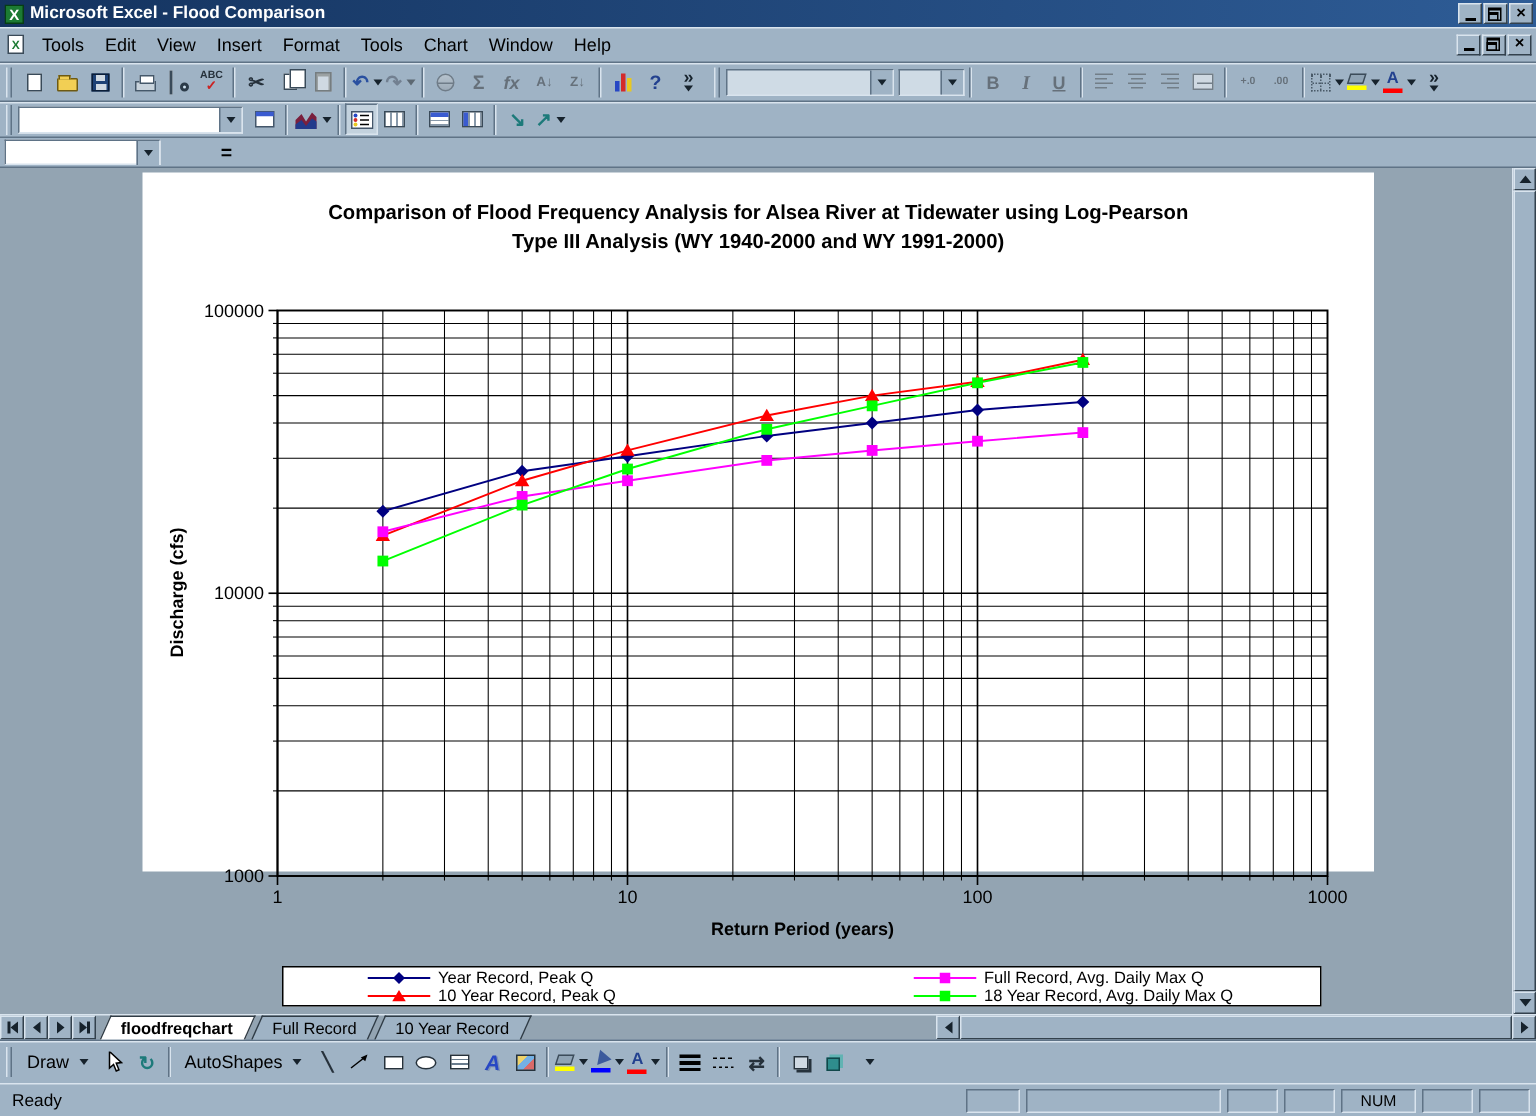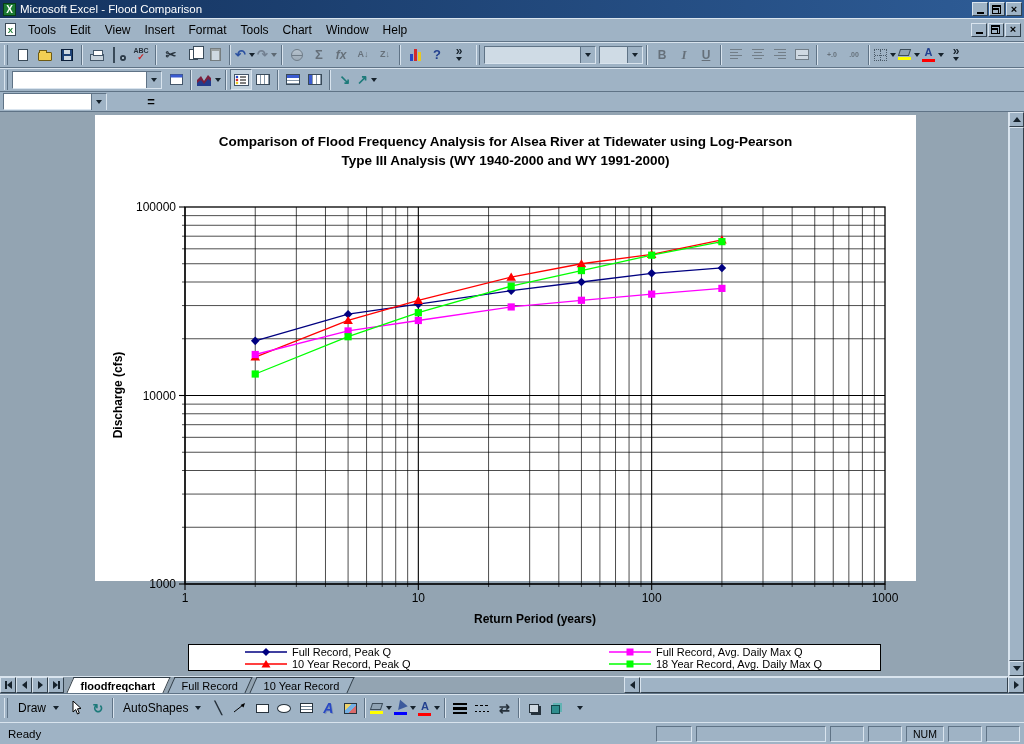--- a/index.html
+++ b/index.html
@@ -6,21 +6,21 @@
     --face:#9fb3c5; --face-hi:#b7c7d6; --light:#d9e4ee; --dark:#5f7386; --xdark:#33414d;
     --docgray:#93a4b2; --track:#8ea1b0; --disabled:#6f8294;
   }
   *{box-sizing:border-box; margin:0; padding:0;}
   html,body{width:1024px;height:744px;overflow:hidden;}
   body{font-family:"Liberation Sans",sans-serif; background:var(--face); font-size:12px; color:#000;}
   .win{width:1024px;height:744px;display:flex;flex-direction:column;}
 
   
   .titlebar{height:18px;flex:0 0 18px;background:linear-gradient(90deg,#14335f,#2e5c96);display:flex;align-items:center;padding:0 2px;gap:4px;}
-  .titlebar .ttext{color:#fff;font-weight:normal;font-size:11.5px;flex:1;white-space:nowrap;}
+  .titlebar .ttext{color:#fff;font-weight:bold;font-size:11.5px;flex:1;white-space:nowrap;}
   .appicon{width:14px;height:14px;display:flex;align-items:center;justify-content:center;}
   .winbtns{display:flex;gap:1px;}
   .winbtn{width:16px;height:14px;background:var(--face);border:1px solid;border-color:var(--light) var(--xdark) var(--xdark) var(--light);display:flex;align-items:center;justify-content:center;font-size:9px;font-weight:bold;line-height:1;color:#000;}
   .glyph-min{width:7px;height:2px;background:#000;margin-top:7px;}
   .glyph-rest{width:7px;height:6px;border:1px solid #000;border-top:2px solid #000;position:relative;}
   .glyph-rest:before{content:"";position:absolute;right:-3px;top:-5px;width:7px;height:6px;border:1px solid #000;border-top:2px solid #000;}
   .rest-wrap{position:relative;width:10px;height:9px;overflow:visible;}
 
   
   .menubar{height:24px;flex:0 0 24px;display:flex;align-items:center;padding:0 3px;border-bottom:1px solid var(--dark);box-shadow:inset 0 1px 0 var(--light);}
@@ -562,21 +562,21 @@
         <div class="yaxis-anchor">
             <span>Discharge (cfs)</span>
           </div>
         <div class="legend">
           <div class="lg-col c1">
               <div class="lg-entry">
                 <svg width="42" height="10">
                   <line x1="0" y1="5" x2="42" y2="5" stroke="#000080" stroke-width="1.3"></line>
                   <path d="M 21 1 L 25 5 L 21 9 L 17 5 Z" fill="#000080"></path>
                 </svg>
-                <span>Full Record, Peak Q</span>
+                <span>Year Record, Peak Q</span>
               </div>
               <div class="lg-entry">
                 <svg width="42" height="10">
                   <line x1="0" y1="5" x2="42" y2="5" stroke="#ff0000" stroke-width="1.3"></line>
                   <path d="M 21 1 L 25.5 8.5 L 16.5 8.5 Z" fill="#ff0000"></path>
                 </svg>
                 <span>10 Year Record, Peak Q</span>
               </div>
             </div>
           <div class="lg-col c2">
@@ -739,19 +739,19 @@
       </span>
   </div>
 
   <div class="statusbar">
     <span>Ready</span>
     <span class="spacer"></span>
     <span class="spanel" style="width:36px;"></span>
     <span class="spanel" style="width:130px;"></span>
     <span class="spanel" style="width:34px;"></span>
     <span class="spanel" style="width:34px;"></span>
-    <span class="spanel" style="width:38px;">
+    <span class="spanel" style="width:50px;">
         <span>NUM</span>
       </span>
     <span class="spanel" style="width:34px;"></span>
     <span class="spanel" style="width:34px;"></span>
   </div>
 </div>
 
 </body></html>

